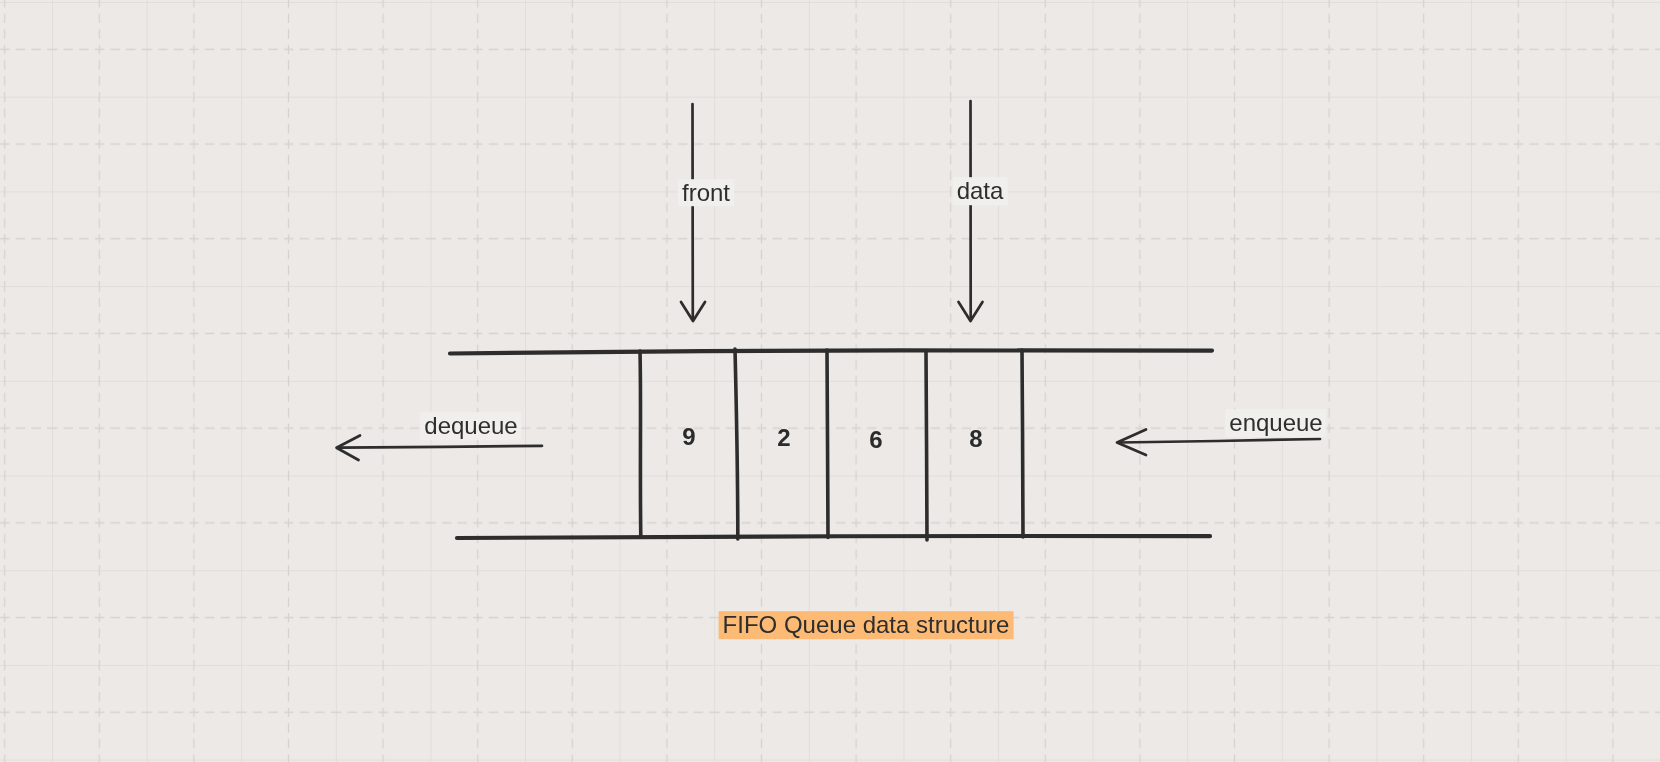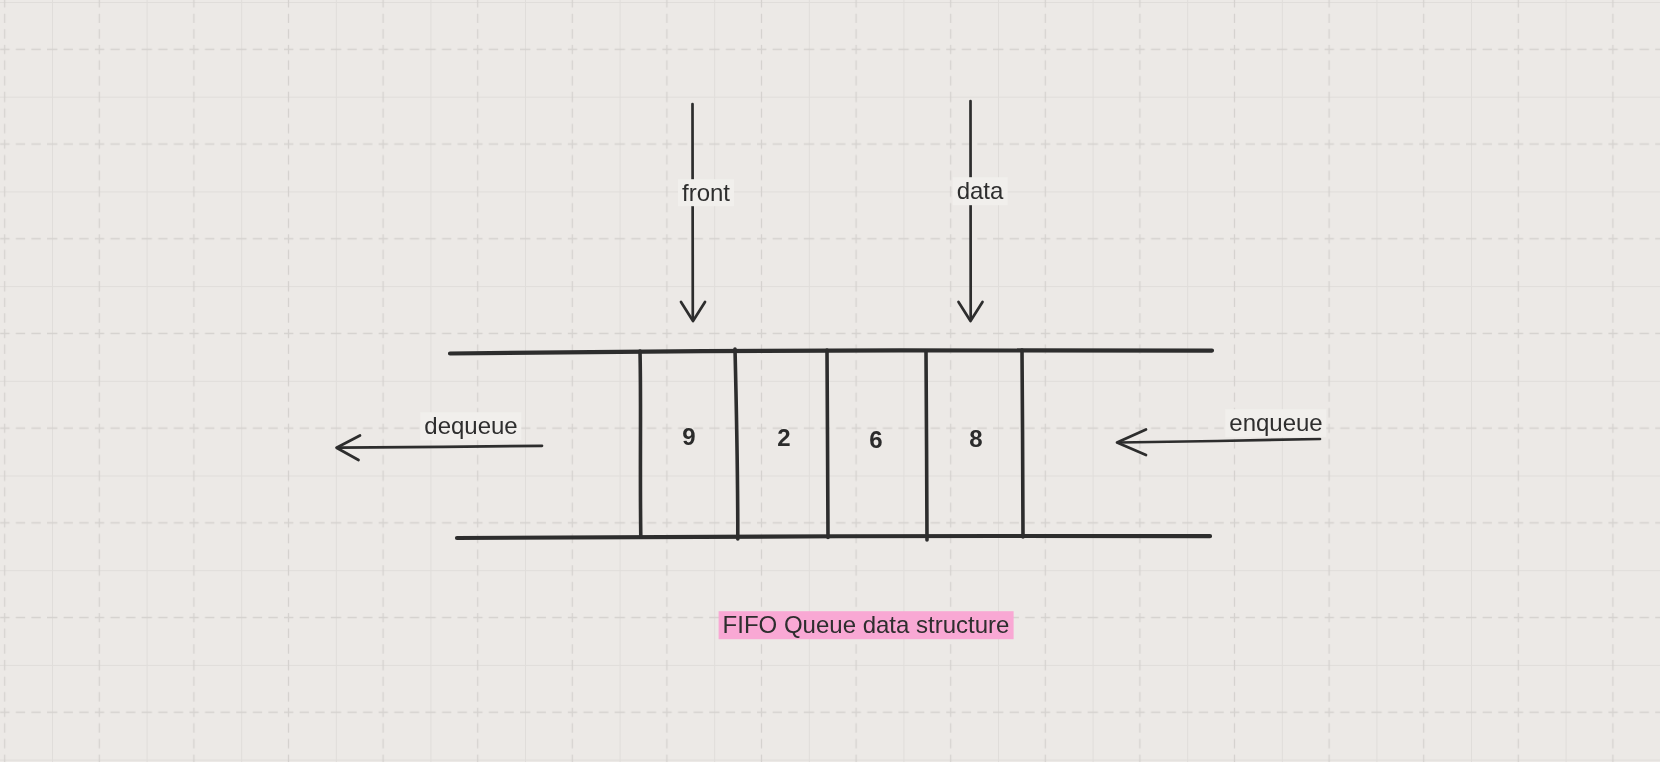--- a/index.html
+++ b/index.html
@@ -33,21 +33,21 @@
   }
   .cell-value {
     position: absolute;
     transform: translate(-50%, -50%);
     white-space: nowrap;
     font-size: 24px;
     font-weight: bold;
     color: #2b2b2b;
   }
   .caption {
-    background: #f9a8d4;
+    background: #fdba74;
   }
 </style>
 </head>
 <body>
 
 <div class="canvas">
 
   <svg width="1660" height="762" viewBox="0 0 1660 762">
     <defs>
       <pattern id="gridPat" patternUnits="userSpaceOnUse" width="94.6" height="94.7" x="52" y="2">

